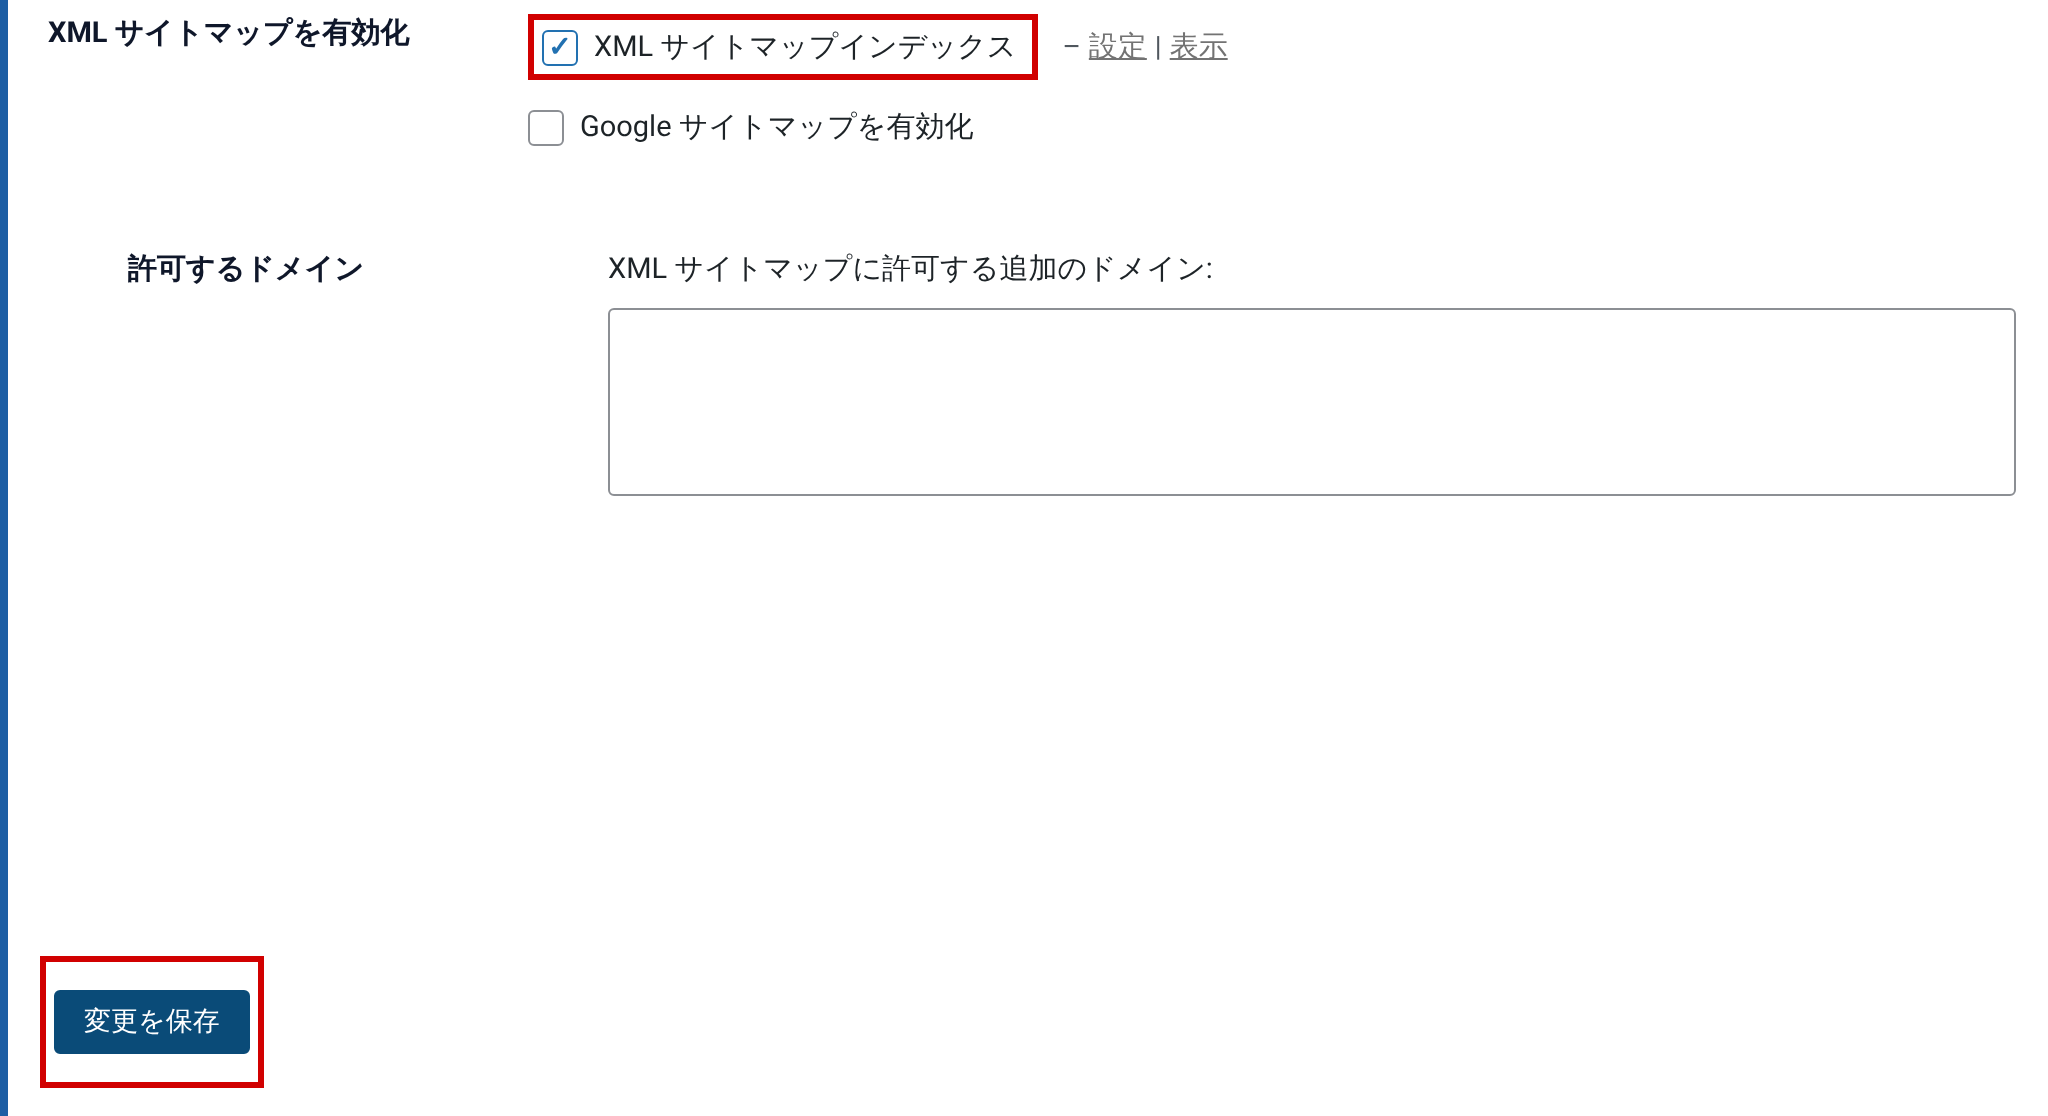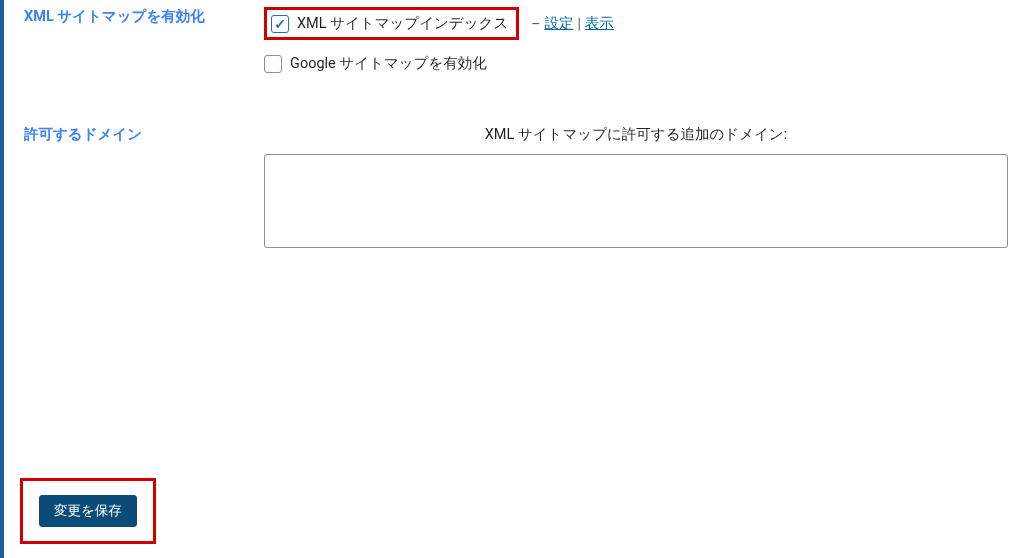--- a/index.html
+++ b/index.html
@@ -24,21 +24,21 @@
     .form-row {
       display: flex;
       align-items: flex-start;
       margin-bottom: 18px;
     }
     .row-label {
       width: 240px;
       flex-shrink: 0;
       font-weight: 700;
       font-size: 14.5px;
-      color: #3b82f6;
+      color: #0f172a;
       padding-top: 2px;
     }
     .row-content {
       flex: 1;
       padding-right: 16px;
     }
     .enable-area {
       padding-top: 2px;
     }
     .enable-line {
@@ -81,35 +81,34 @@
     .cb-label {
       font-size: 14.5px;
       color: #1d2327;
     }
     .dash {
       color: #50575e;
       margin-left: 6px;
       margin-right: 4px;
     }
     .link {
-      color: #0369a1;
+      color: #737373;
       text-decoration: underline;
       cursor: pointer;
       font-size: 14.5px;
     }
     .sep {
       color: #50575e;
       margin: 0 4px;
     }
     .field-label {
       font-size: 14.5px;
       color: #1d2327;
       display: block;
       margin-bottom: 10px;
-      text-align: center;
     }
     .textarea {
       width: 100%;
       height: 94px;
       border: 1px solid #8c8f94;
       border-radius: 3px;
       padding: 8px;
       font-family: inherit;
       font-size: 14px;
       color: #2c3338;
@@ -120,26 +119,27 @@
       height: 126px;
     }
     .second-row {
        margin-top: 38px;
     }
     .third-row {
        margin-top: 38px;
     }
     .label-offset {
         padding-top: 0;
+        margin-left: 40px;
     }
     .save-area {
       position: absolute;
       left: 16px;
       bottom: 14px;
-      padding: 14px 16px;
+      padding: 14px 4px;
       border: 3px solid #d10000;
       display: inline-block;
     }
     .save-btn {
       background: #0a4b78;
       border: 1px solid #0a4b78;
       color: #fff;
       font-size: 13.5px;
       padding: 6px 14px;
       border-radius: 3px;

